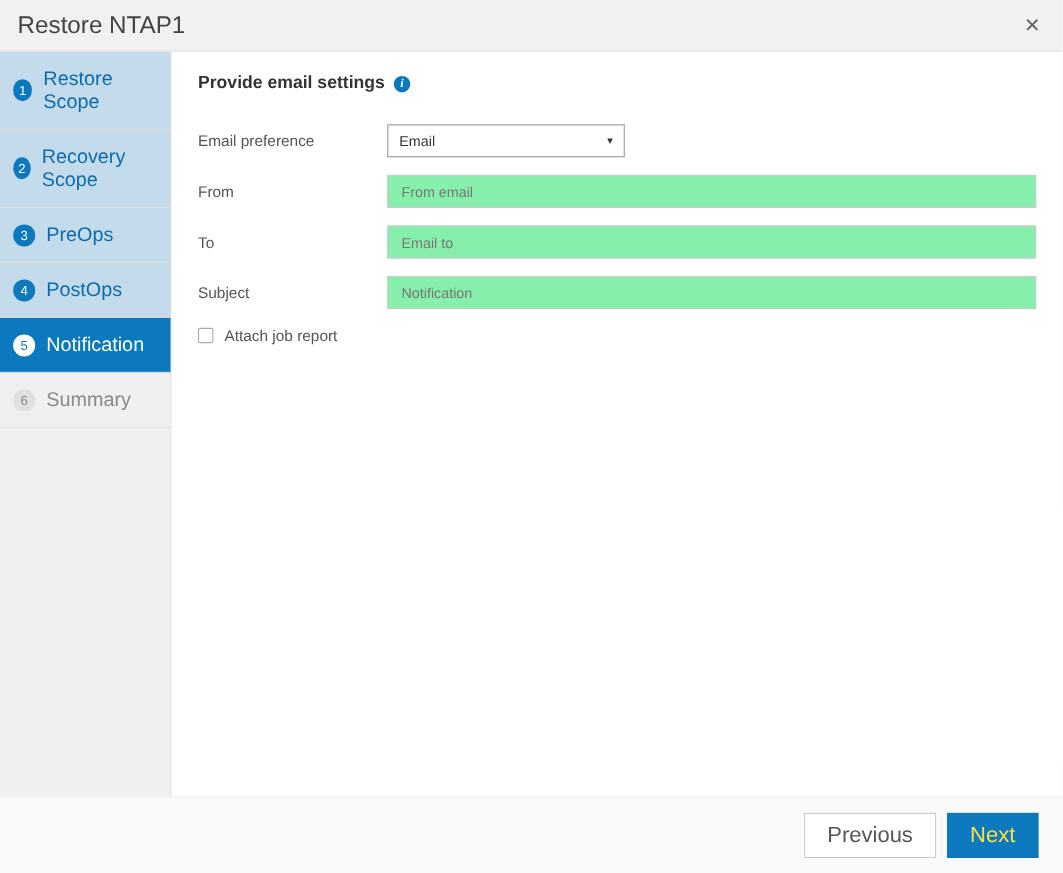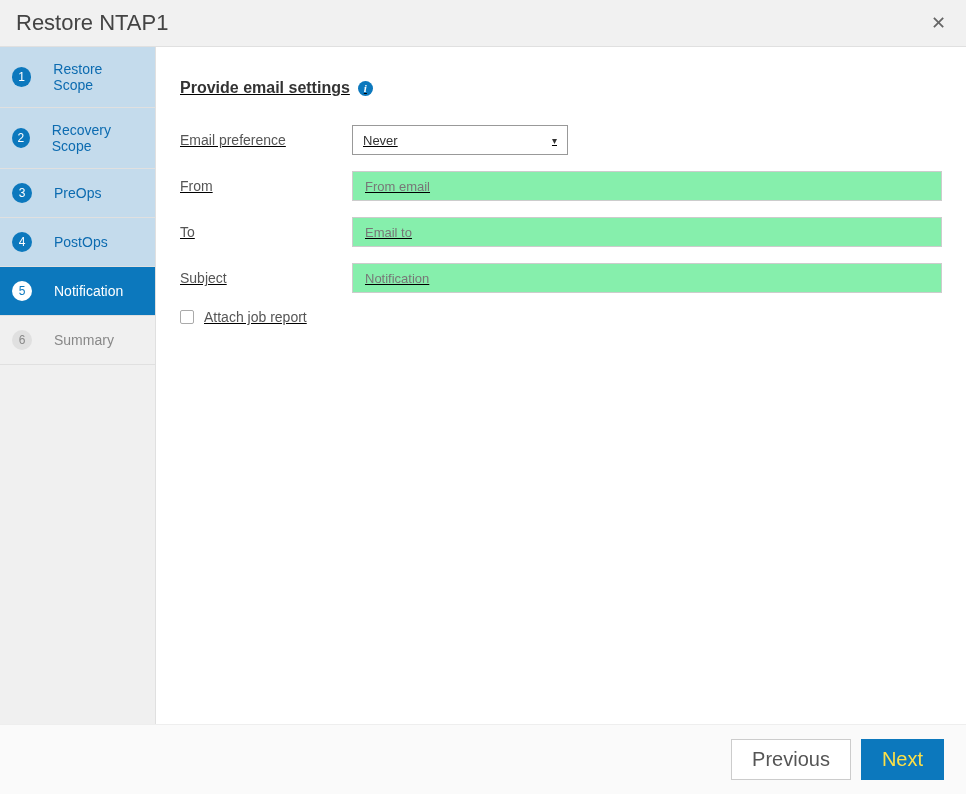--- a/index.html
+++ b/index.html
@@ -84,37 +84,35 @@
     }
     .step.active .step-num {
       background: #fff;
       color: #0c78bd;
     }
     .step.pending .step-num {
       background: #e0e0e0;
       color: #888;
     }
     .step-label {
-      font-size: 14px;
-      margin-left: 12px;
+      font-size: 18px;
     }
     .step.completed .step-label {
       color: #0c6bb0;
     }
     .step.active .step-label {
       color: #fff;
     }
     .step.pending .step-label {
       color: #888;
     }
     .main {
       flex: 1;
-      padding: 32px 24px;
-      background: #fff;
-      text-decoration: underline;
+      padding: 20px 24px;
+      background: #fff;
     }
     .page-title {
       font-size: 16px;
       font-weight: 600;
       color: #333;
       margin-bottom: 28px;
       display: flex;
       align-items: center;
       gap: 8px;
     }
@@ -253,21 +251,21 @@
 
     <div class="main">
       <div class="page-title">
         <span>Provide email settings</span>
         <span class="info-icon">i</span>
       </div>
 
       <div class="form-row">
         <div class="form-label">Email preference</div>
         <div class="form-select">
-          <span>Never</span>
+          <span>Email</span>
           <span class="caret">▾</span>
         </div>
       </div>
 
       <div class="form-row">
         <div class="form-label">From</div>
         <input class="form-input" type="text" disabled="" placeholder="From email" style="">
       </div>
 
       <div class="form-row">

